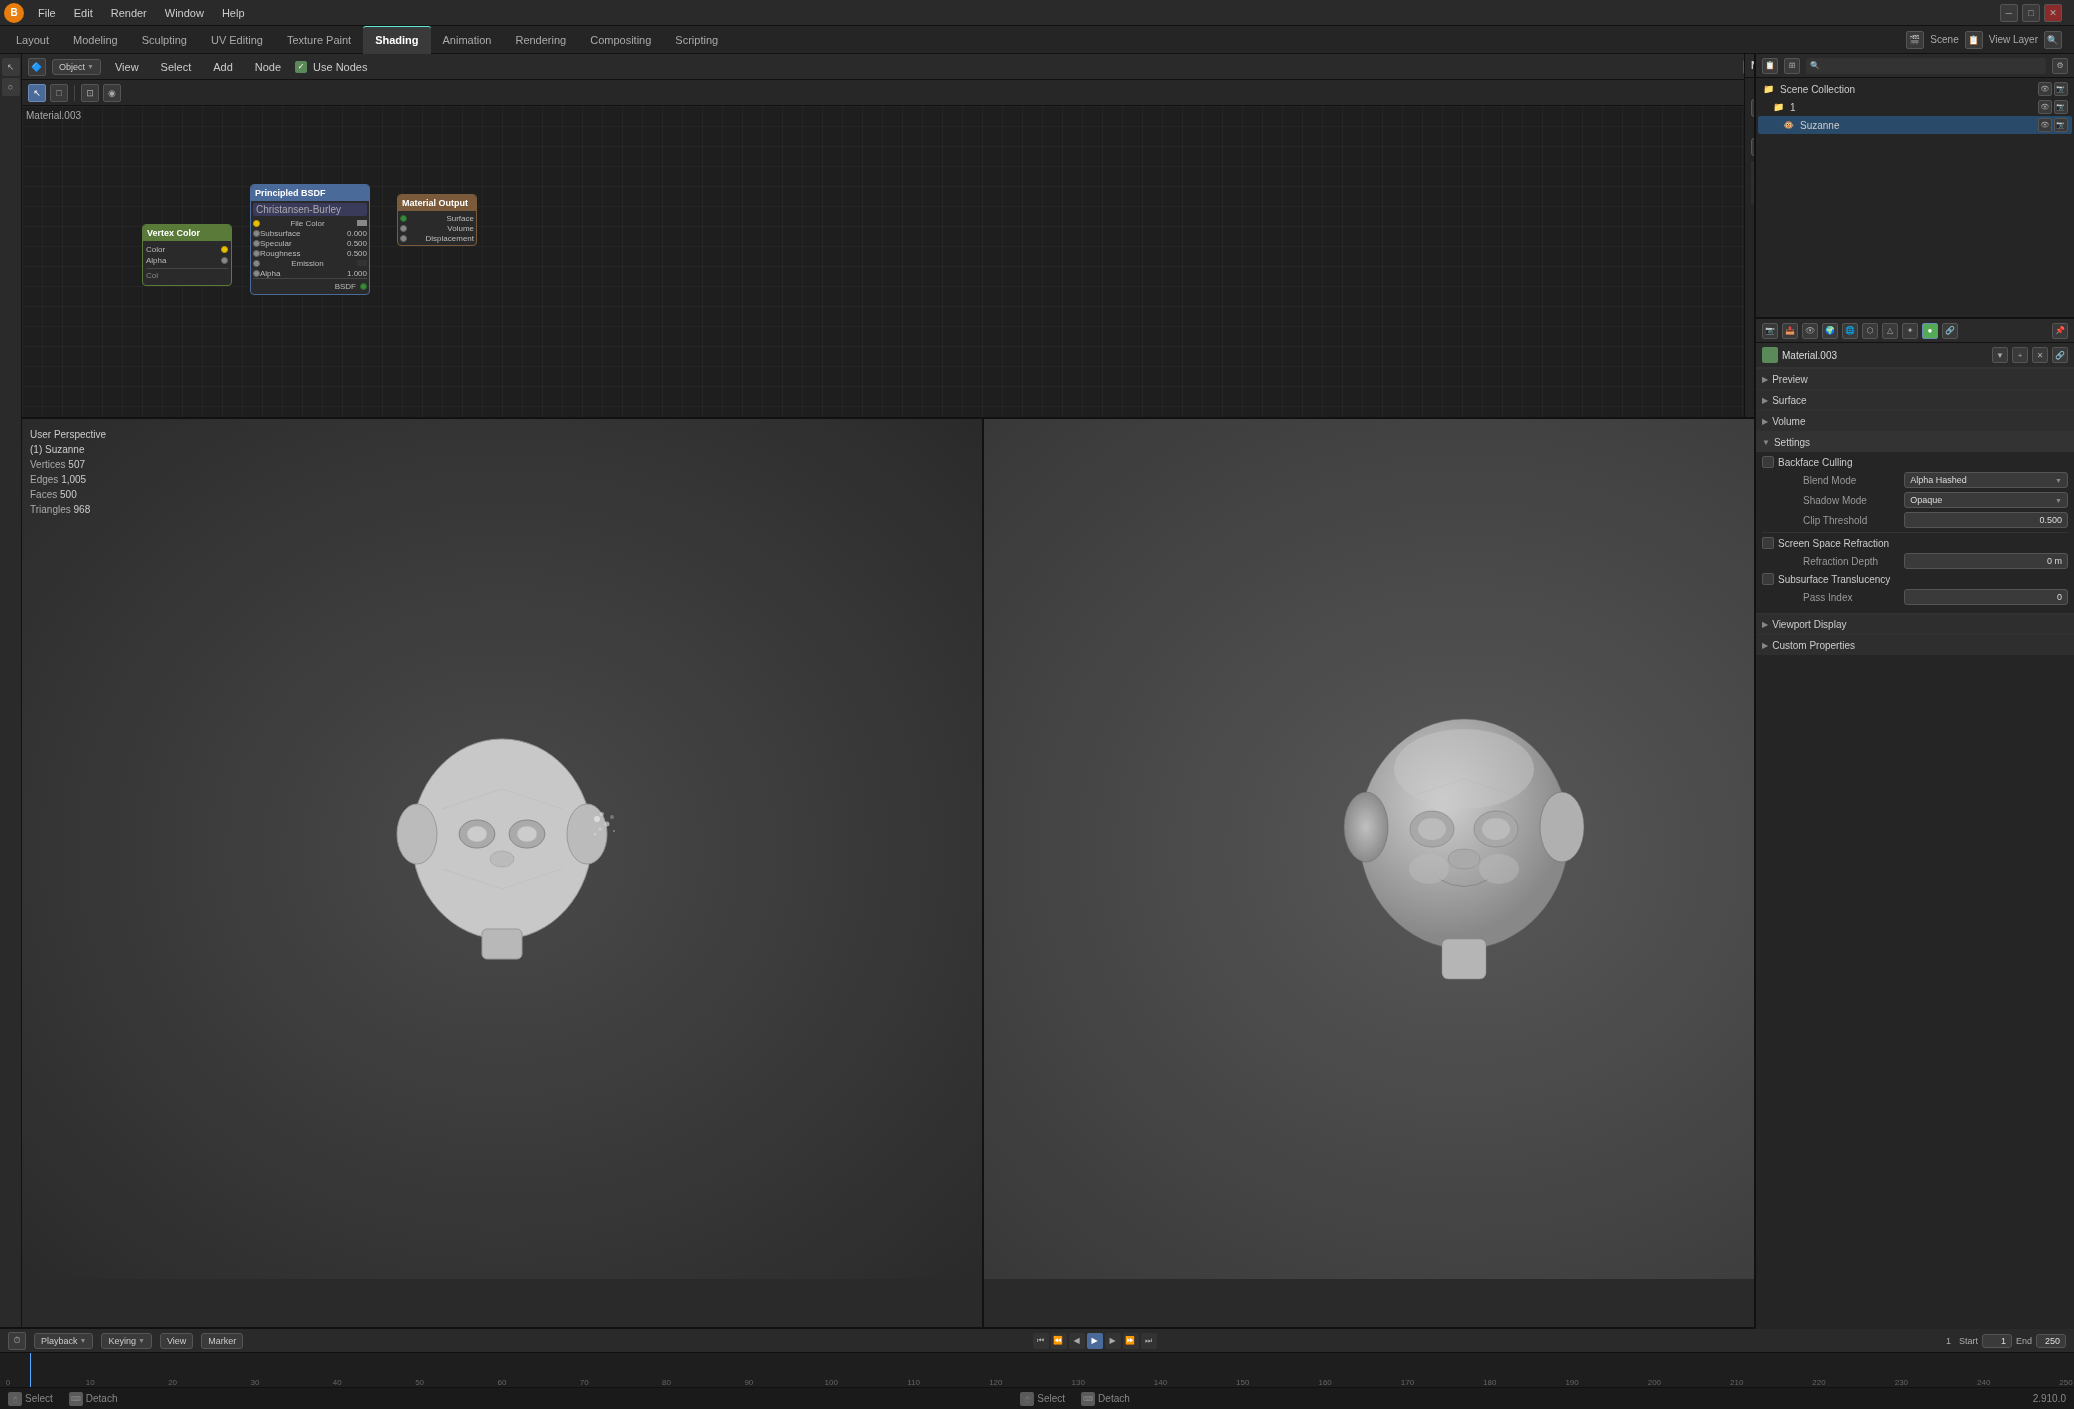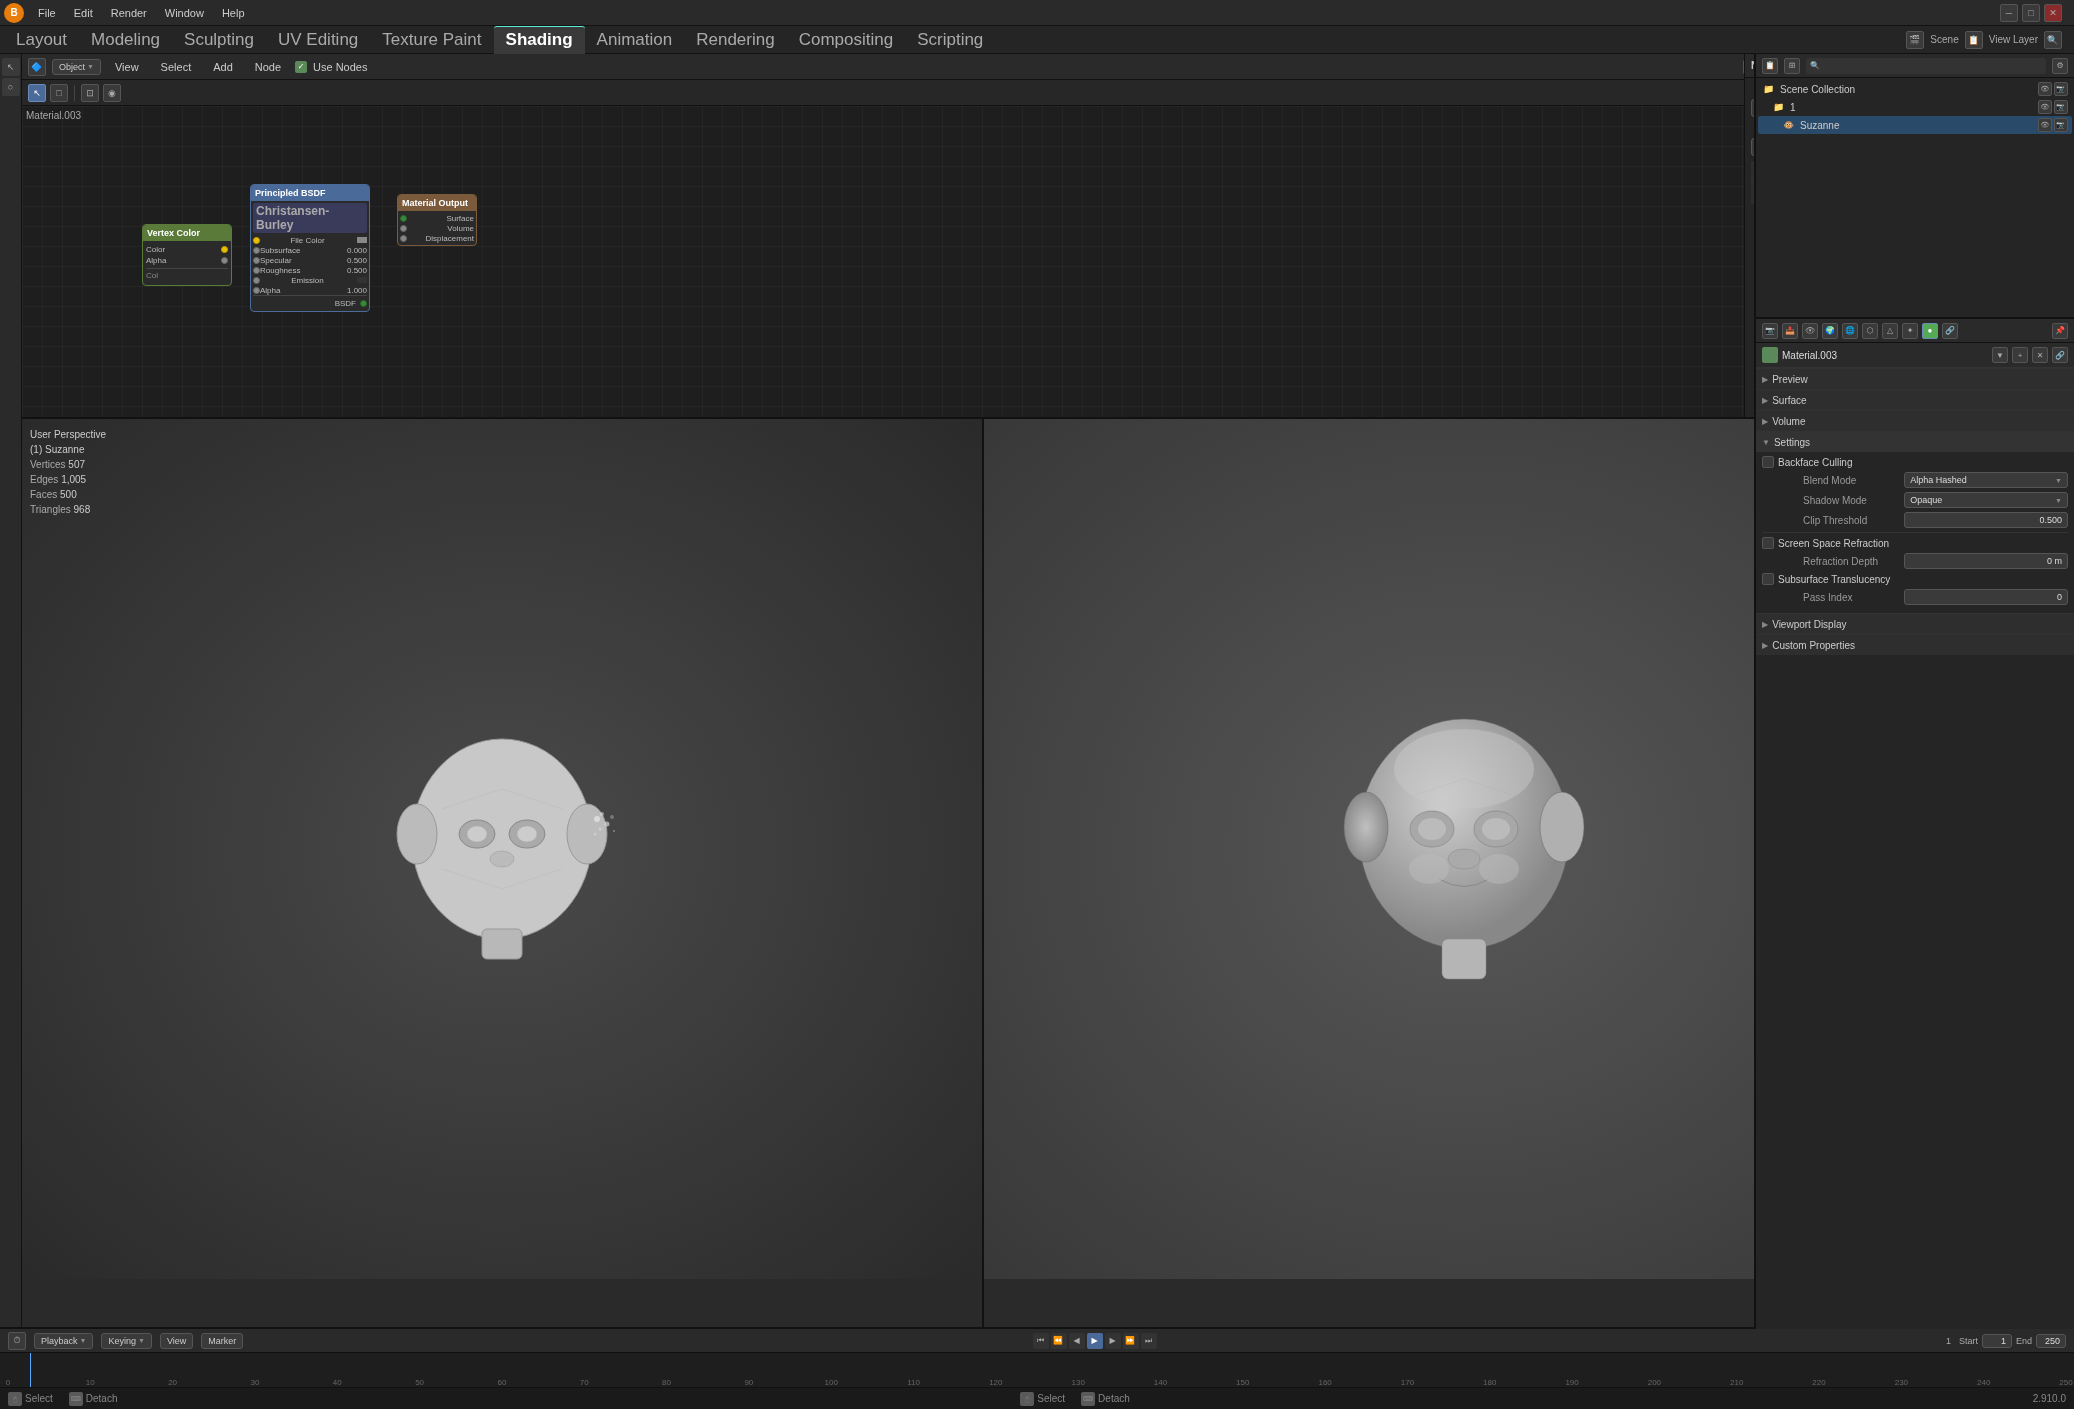--- a/index.html
+++ b/index.html
@@ -62,21 +62,21 @@
       padding: 0 4px;
       position: absolute;
       top: 26px;
       left: 0;
       z-index: 100;
     }
     .workspace-tab {
       padding: 4px 12px;
       color: #aaa;
       cursor: pointer;
-      font-size: 17px;
+      font-size: 11px;
       border-radius: 3px 3px 0 0;
       height: 28px;
       display: flex;
       align-items: center;
     }
     .workspace-tab.active {
       background: #3a3a3a;
       color: #fff;
       border-top: 1px solid #5eead4;
       font-weight: bold;
@@ -677,21 +677,21 @@
               <span>Col</span>
             </div>
           </div>
         </div>
 
         <div class="node-card node-principled" style="left:228px;top:78px;width:120px;border-color:#4a6a9a;">
           <div class="node-card-header" style="background:#4a6a9a;">
             <span>Principled BSDF</span>
           </div>
           <div class="node-card-body" style="padding:2px;">
-            <div style="font-size:12px;background:#3a3a5a;padding:1px 3px;margin-bottom:2px;border-radius:2px;color:#aaa;font-weight:bold;">
+            <div style="font-size:10px;background:#3a3a5a;padding:1px 3px;margin-bottom:2px;border-radius:2px;color:#aaa;">
               <span>Christansen-Burley</span>
             </div>
             <div style="font-size:7.5px;color:#bbb;">
               <div class="node-row" style="padding:0.5px 0;">
                 <span class="node-socket yellow"></span>
                 <span>File Color</span>
                 <div style="width:10px;height:6px;background:#888;margin-left:2px;"></div>
               </div>
               <div class="node-row" style="padding:0.5px 0;">
                 <span class="node-socket gray"></span>

